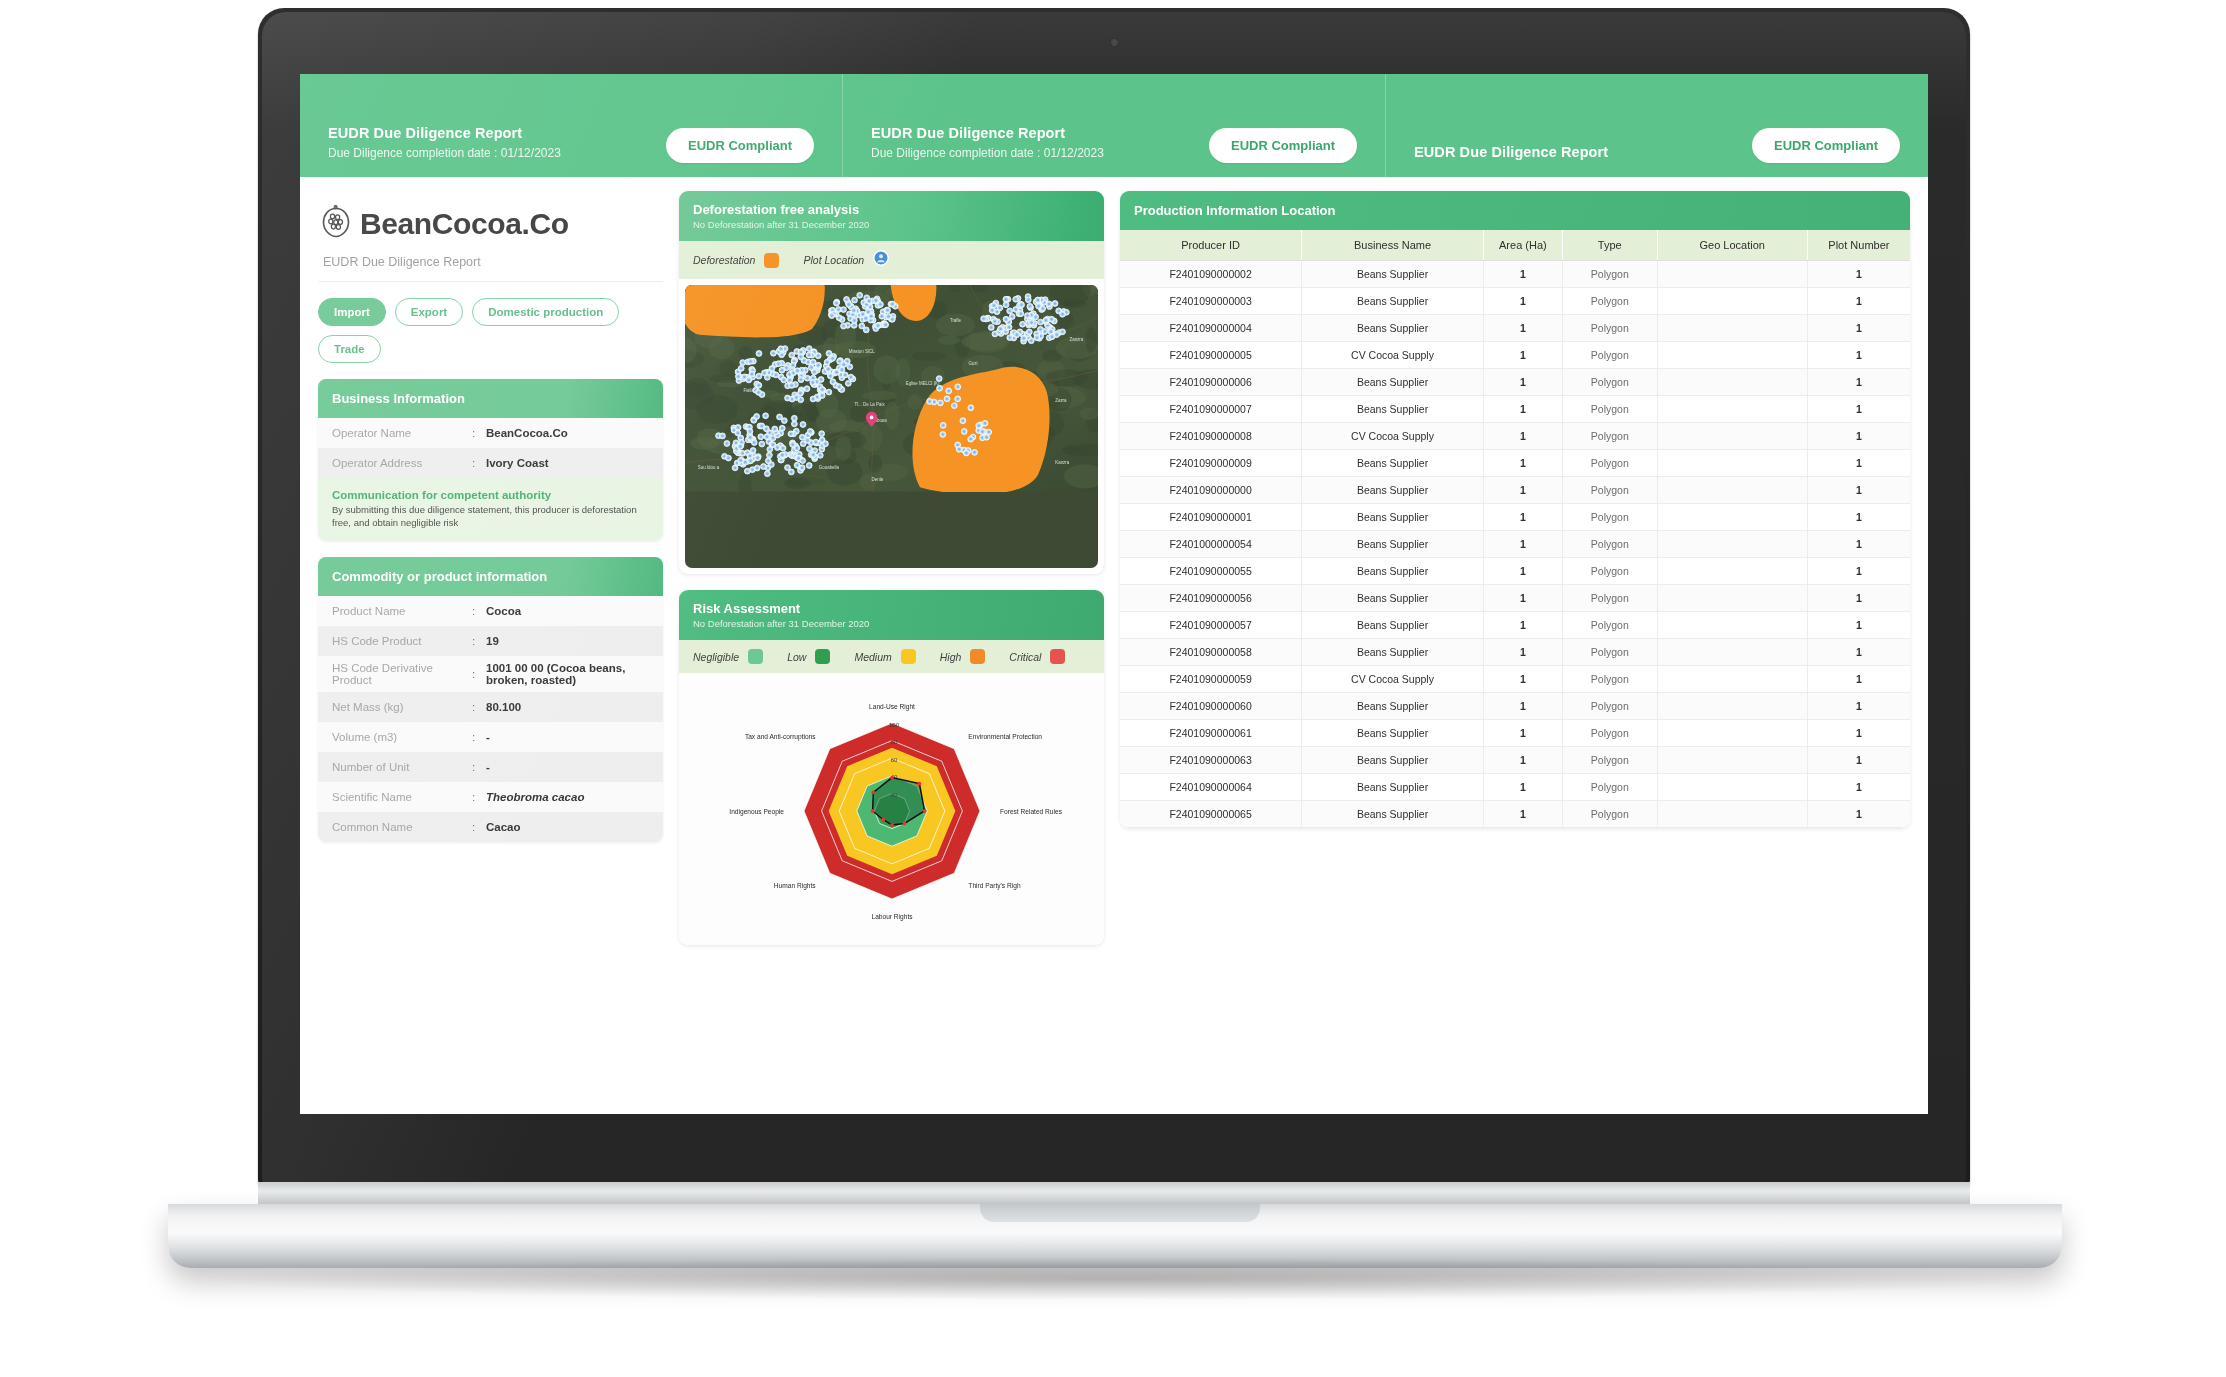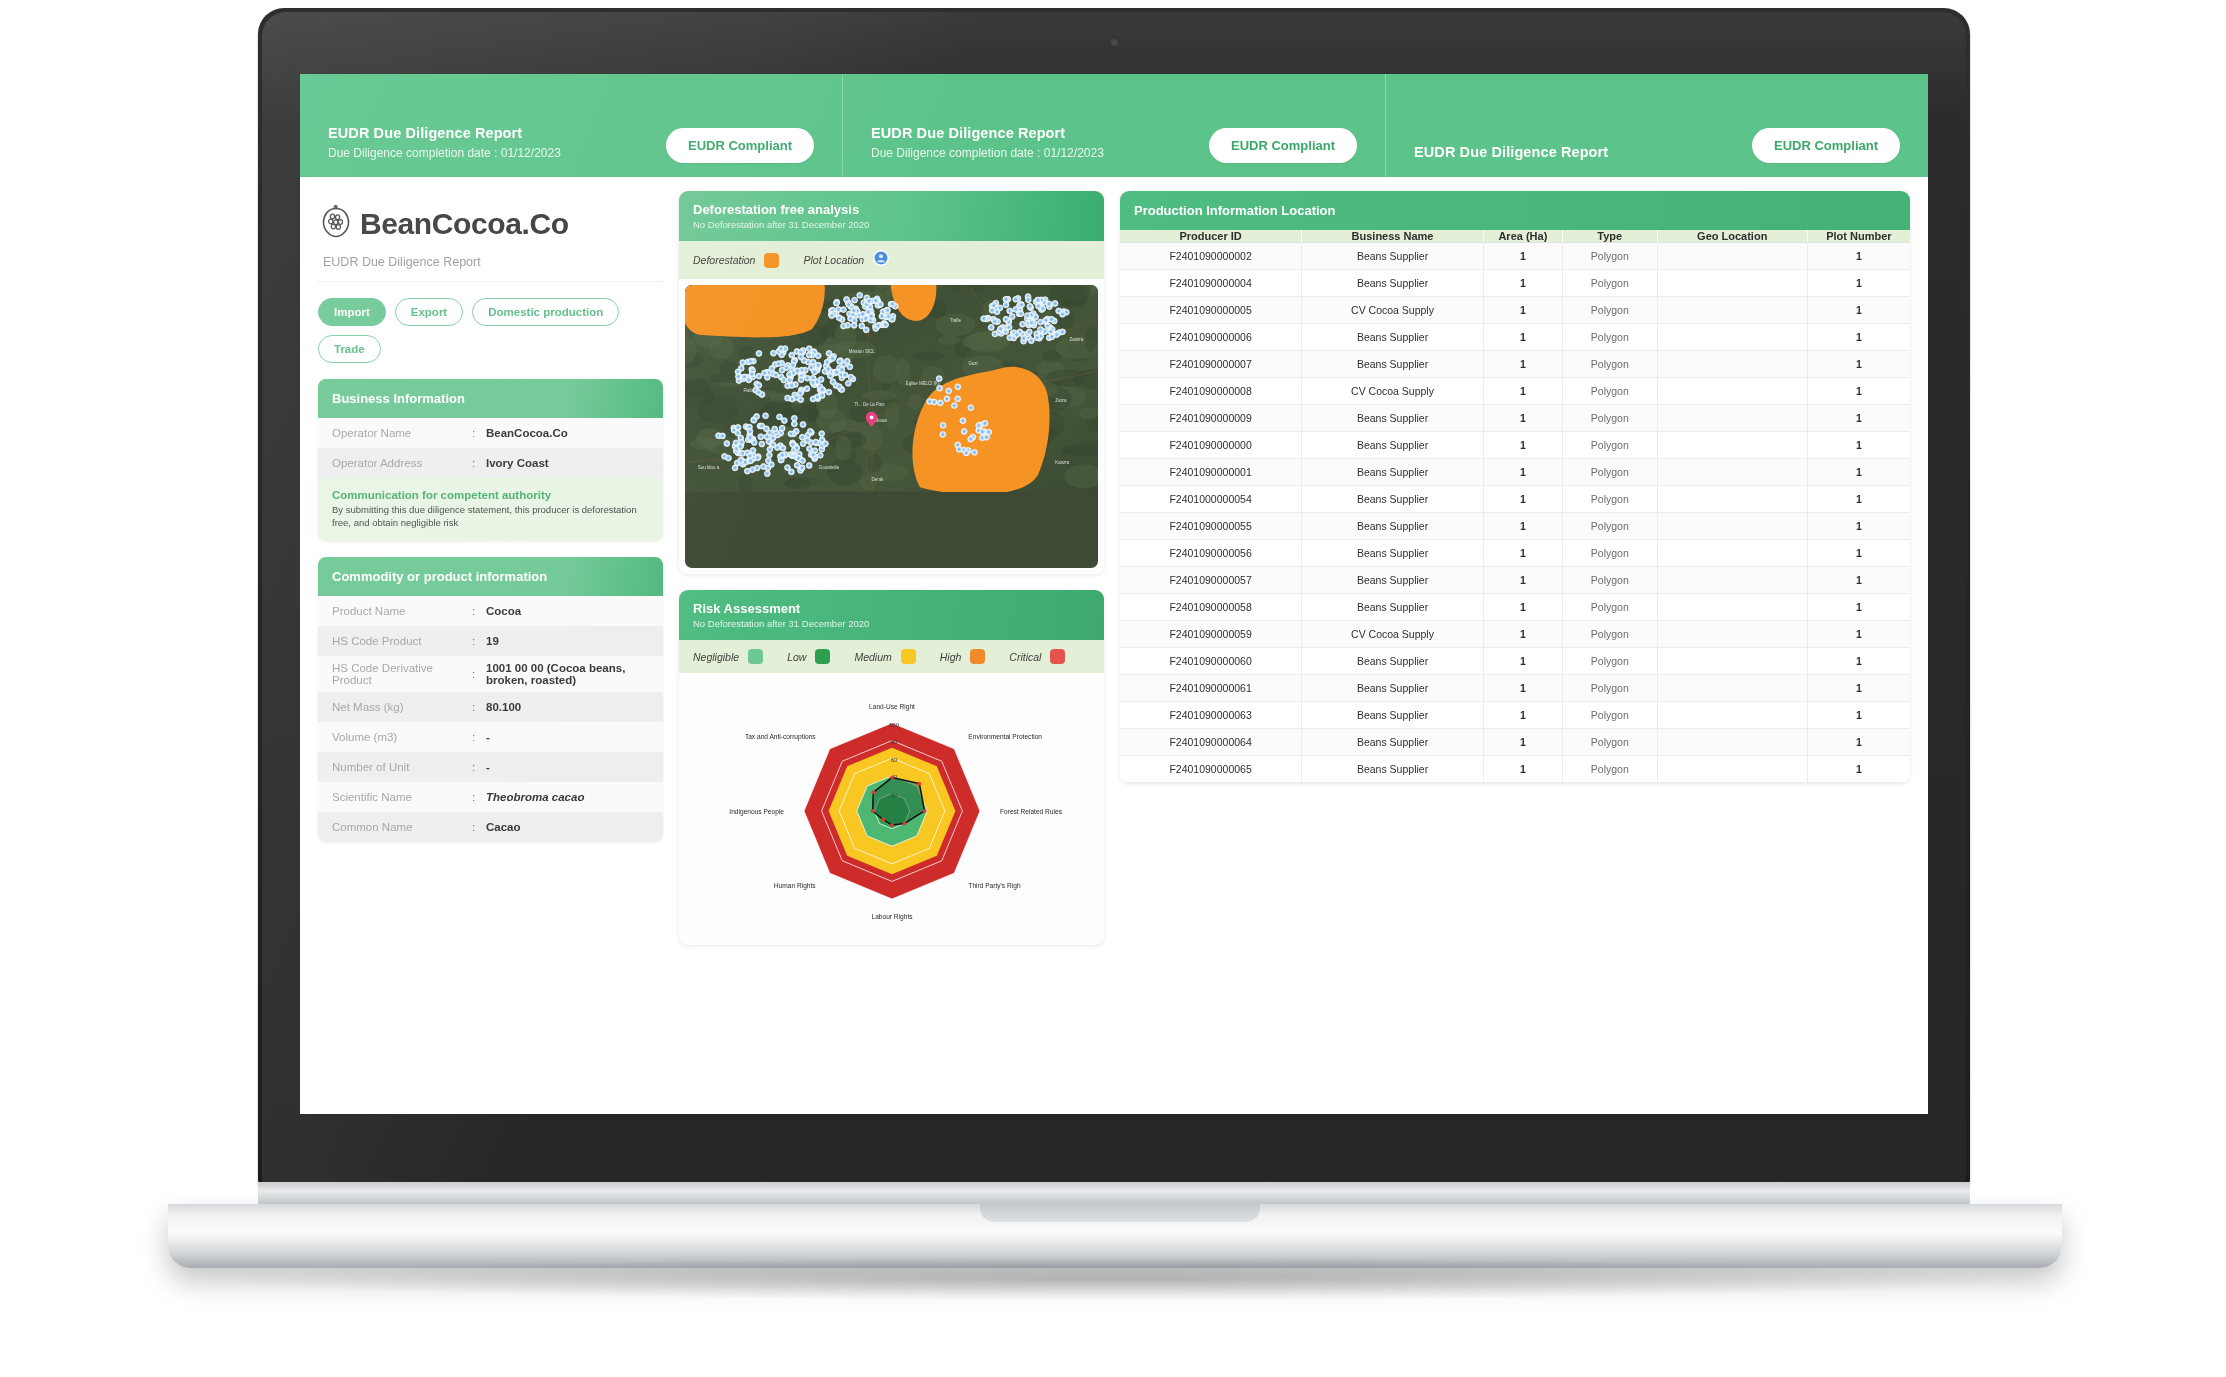--- a/index.html
+++ b/index.html
@@ -140,22 +140,22 @@
   #map-wrap { position: relative; height: 283px; margin: 6px; border-radius: 7px; overflow: hidden; background: #3e4a34; }
   #map-canvas { position: absolute; inset: 0; }
 
   #radar-wrap { height: 272px; background: #fdfdfd; display: flex; align-items: center; justify-content: center; }
 
   
   #right-col { flex: 1 1 auto; }
   #table-card { border-radius: 9px; box-shadow: 0 1px 4px rgba(0,0,0,.10); overflow: hidden; background: #fff; }
   table { border-collapse: collapse; width: 100%; table-layout: fixed; }
   thead th {
-    background: #e3efd6; color: #2f2f2f; font-size: 11px; font-weight: bold;
-    padding: 0 4px; border-right: 1px solid #ffffff; border-bottom: 1px solid #e0e0e0;
+    background: #e3efd6; color: #2f2f2f; font-size: 11px; font-weight: normal;
+    padding: 9px 4px; border-right: 1px solid #ffffff; border-bottom: 1px solid #e0e0e0;
   }
   thead th:last-child { border-right: none; }
   tbody td {
     font-size: 10.5px; color: #2f2f2f; text-align: center;
     padding: 7px 4px; border-bottom: 1px solid #ececec; border-right: 1px solid #ececec;
   }
   tbody td:last-child { border-right: none; }
   tbody td.muted { color: #6d6d6d; }
   tbody tr:nth-child(odd) { background: #fbfbfb; }
   tbody tr:nth-child(even) { background: #ffffff; }
@@ -2633,20 +2633,28 @@
               <tbody id="tbl-body">
                   <tr>
                     <td>F2401090000002</td>
                     <td>Beans Supplier</td>
                     <td style="font-weight: bold;">1</td>
                     <td class="muted">Polygon</td>
                     <td></td>
                     <td style="font-weight: bold;">1</td>
                   </tr>
                   <tr>
+                    <td>F2401090000003</td>
+                    <td>Beans Supplier</td>
+                    <td style="font-weight: bold;">1</td>
+                    <td class="muted">Polygon</td>
+                    <td></td>
+                    <td style="font-weight: bold;">1</td>
+                  </tr>
+                  <tr>
                     <td>F2401090000004</td>
                     <td>Beans Supplier</td>
                     <td style="font-weight: bold;">1</td>
                     <td class="muted">Polygon</td>
                     <td></td>
                     <td style="font-weight: bold;">1</td>
                   </tr>
                   <tr>
                     <td>F2401090000005</td>
                     <td>CV Cocoa Supply</td>

